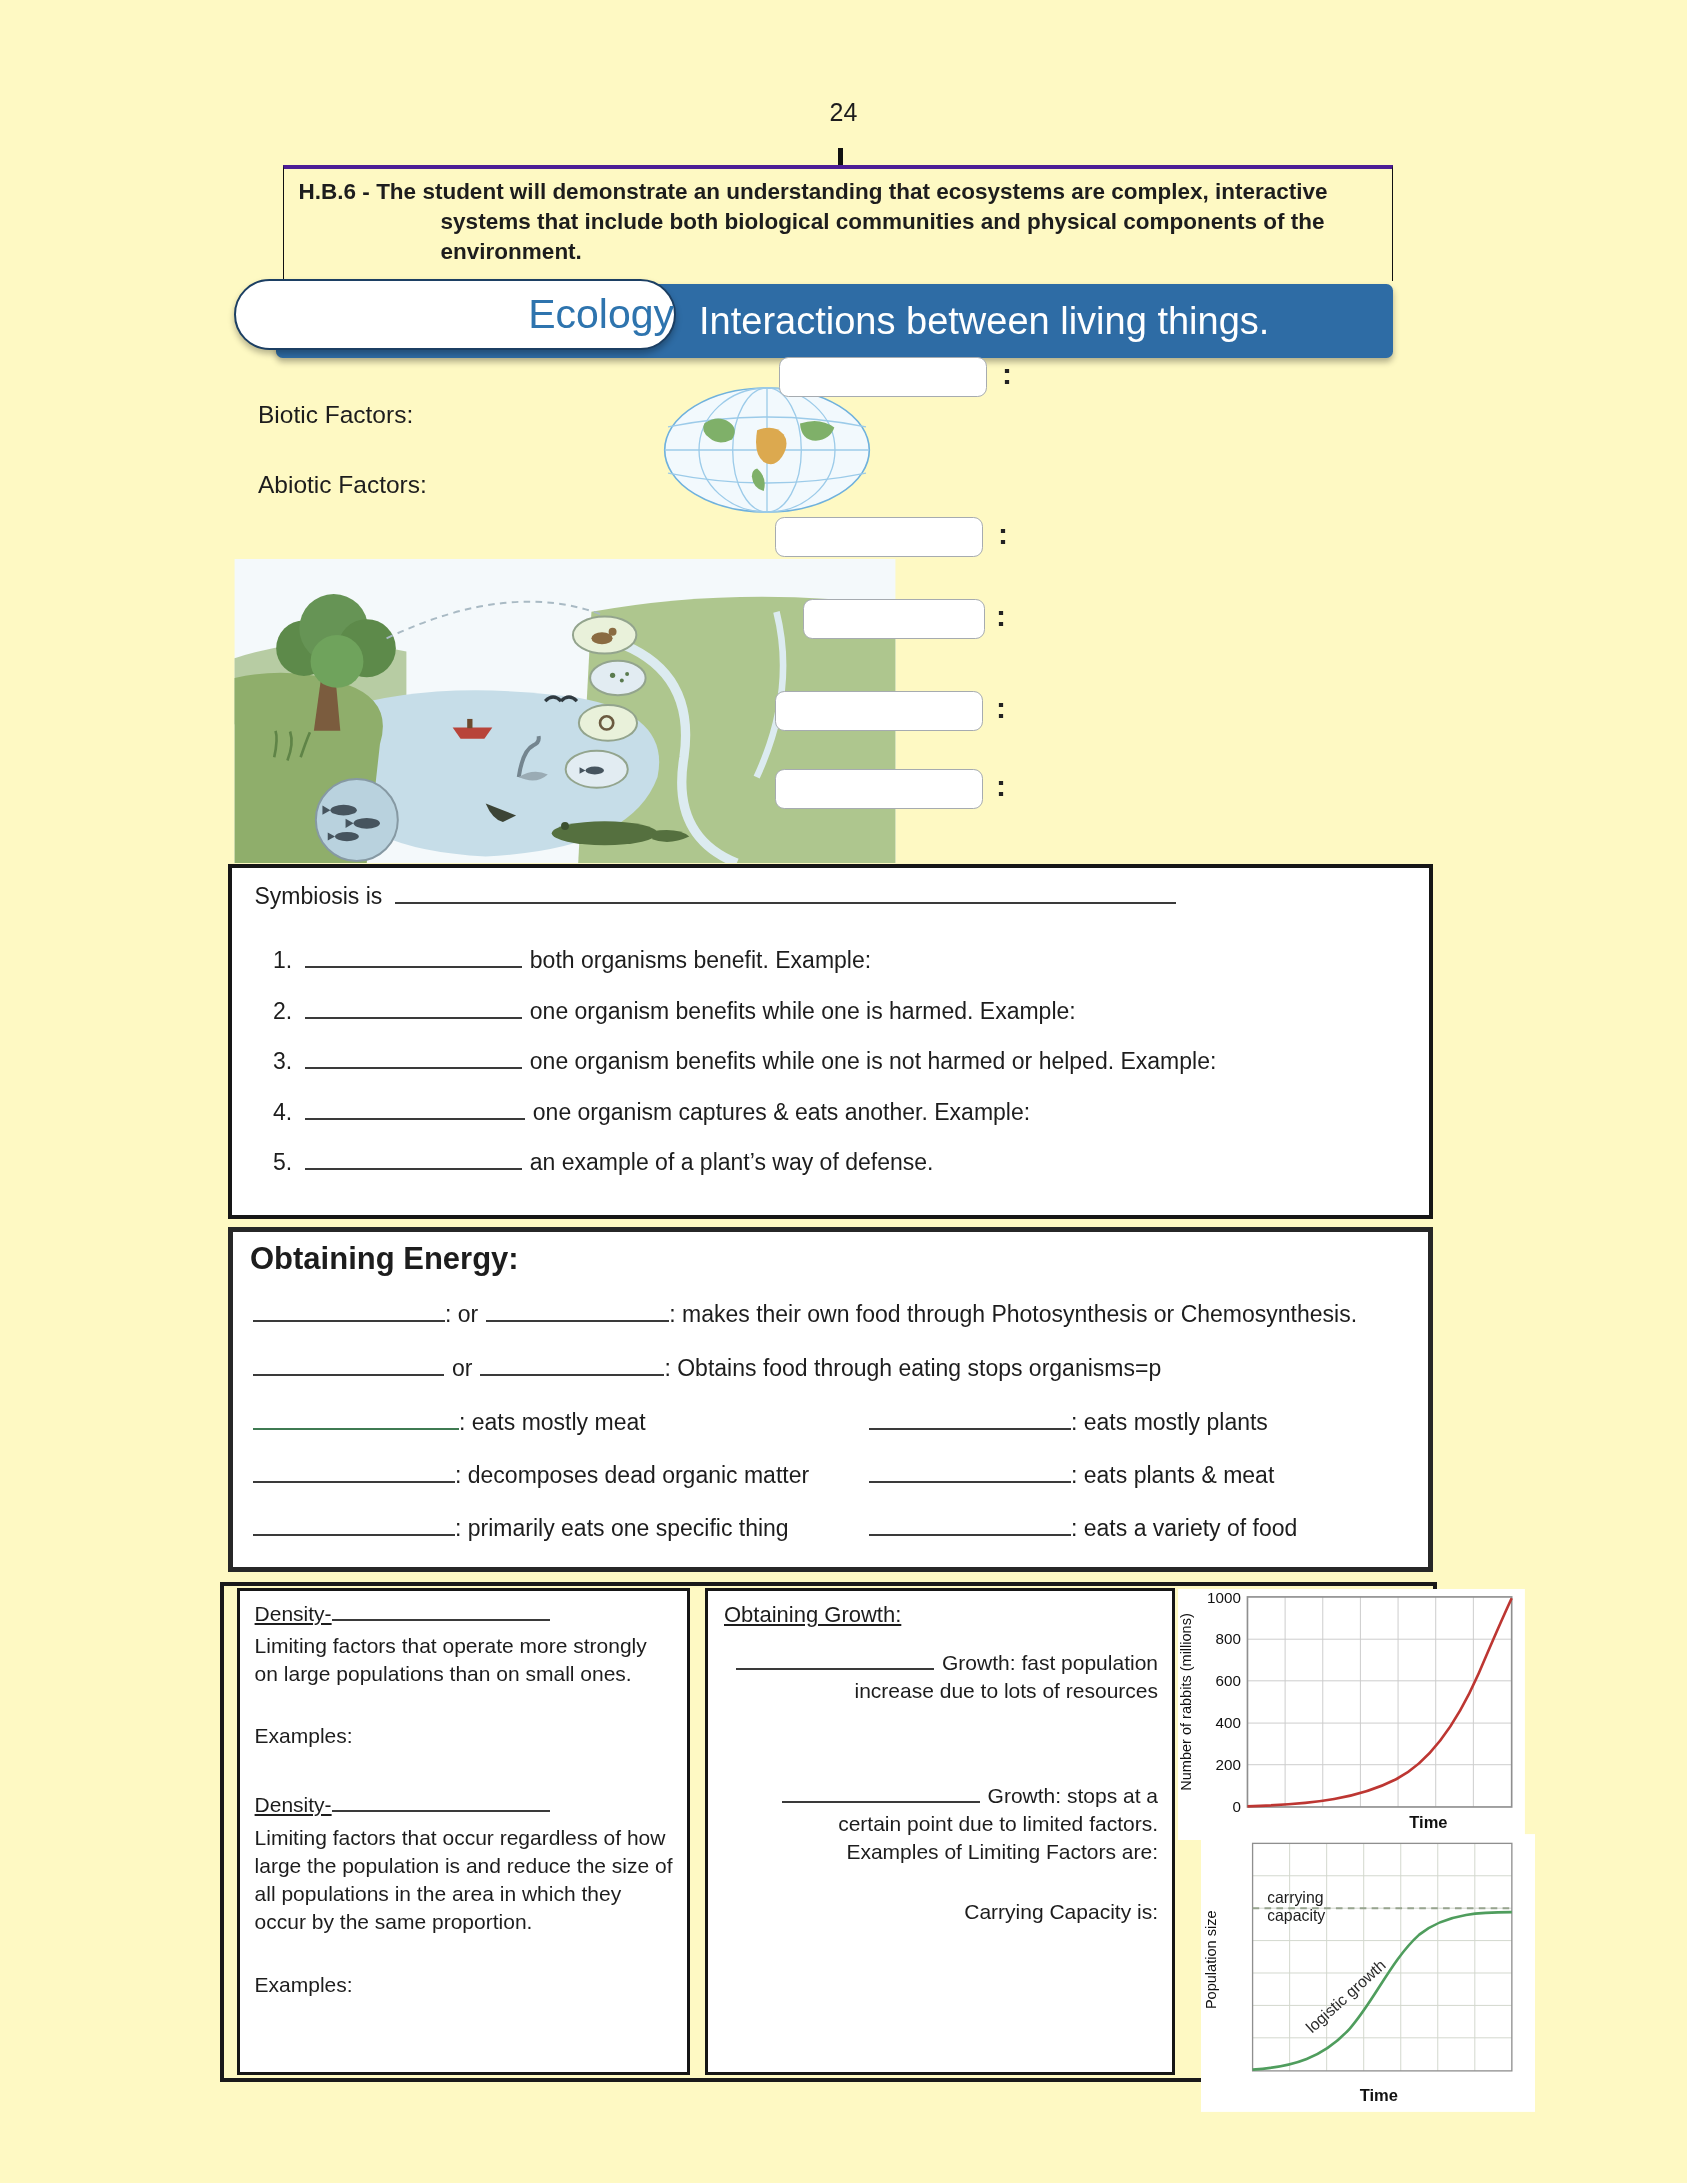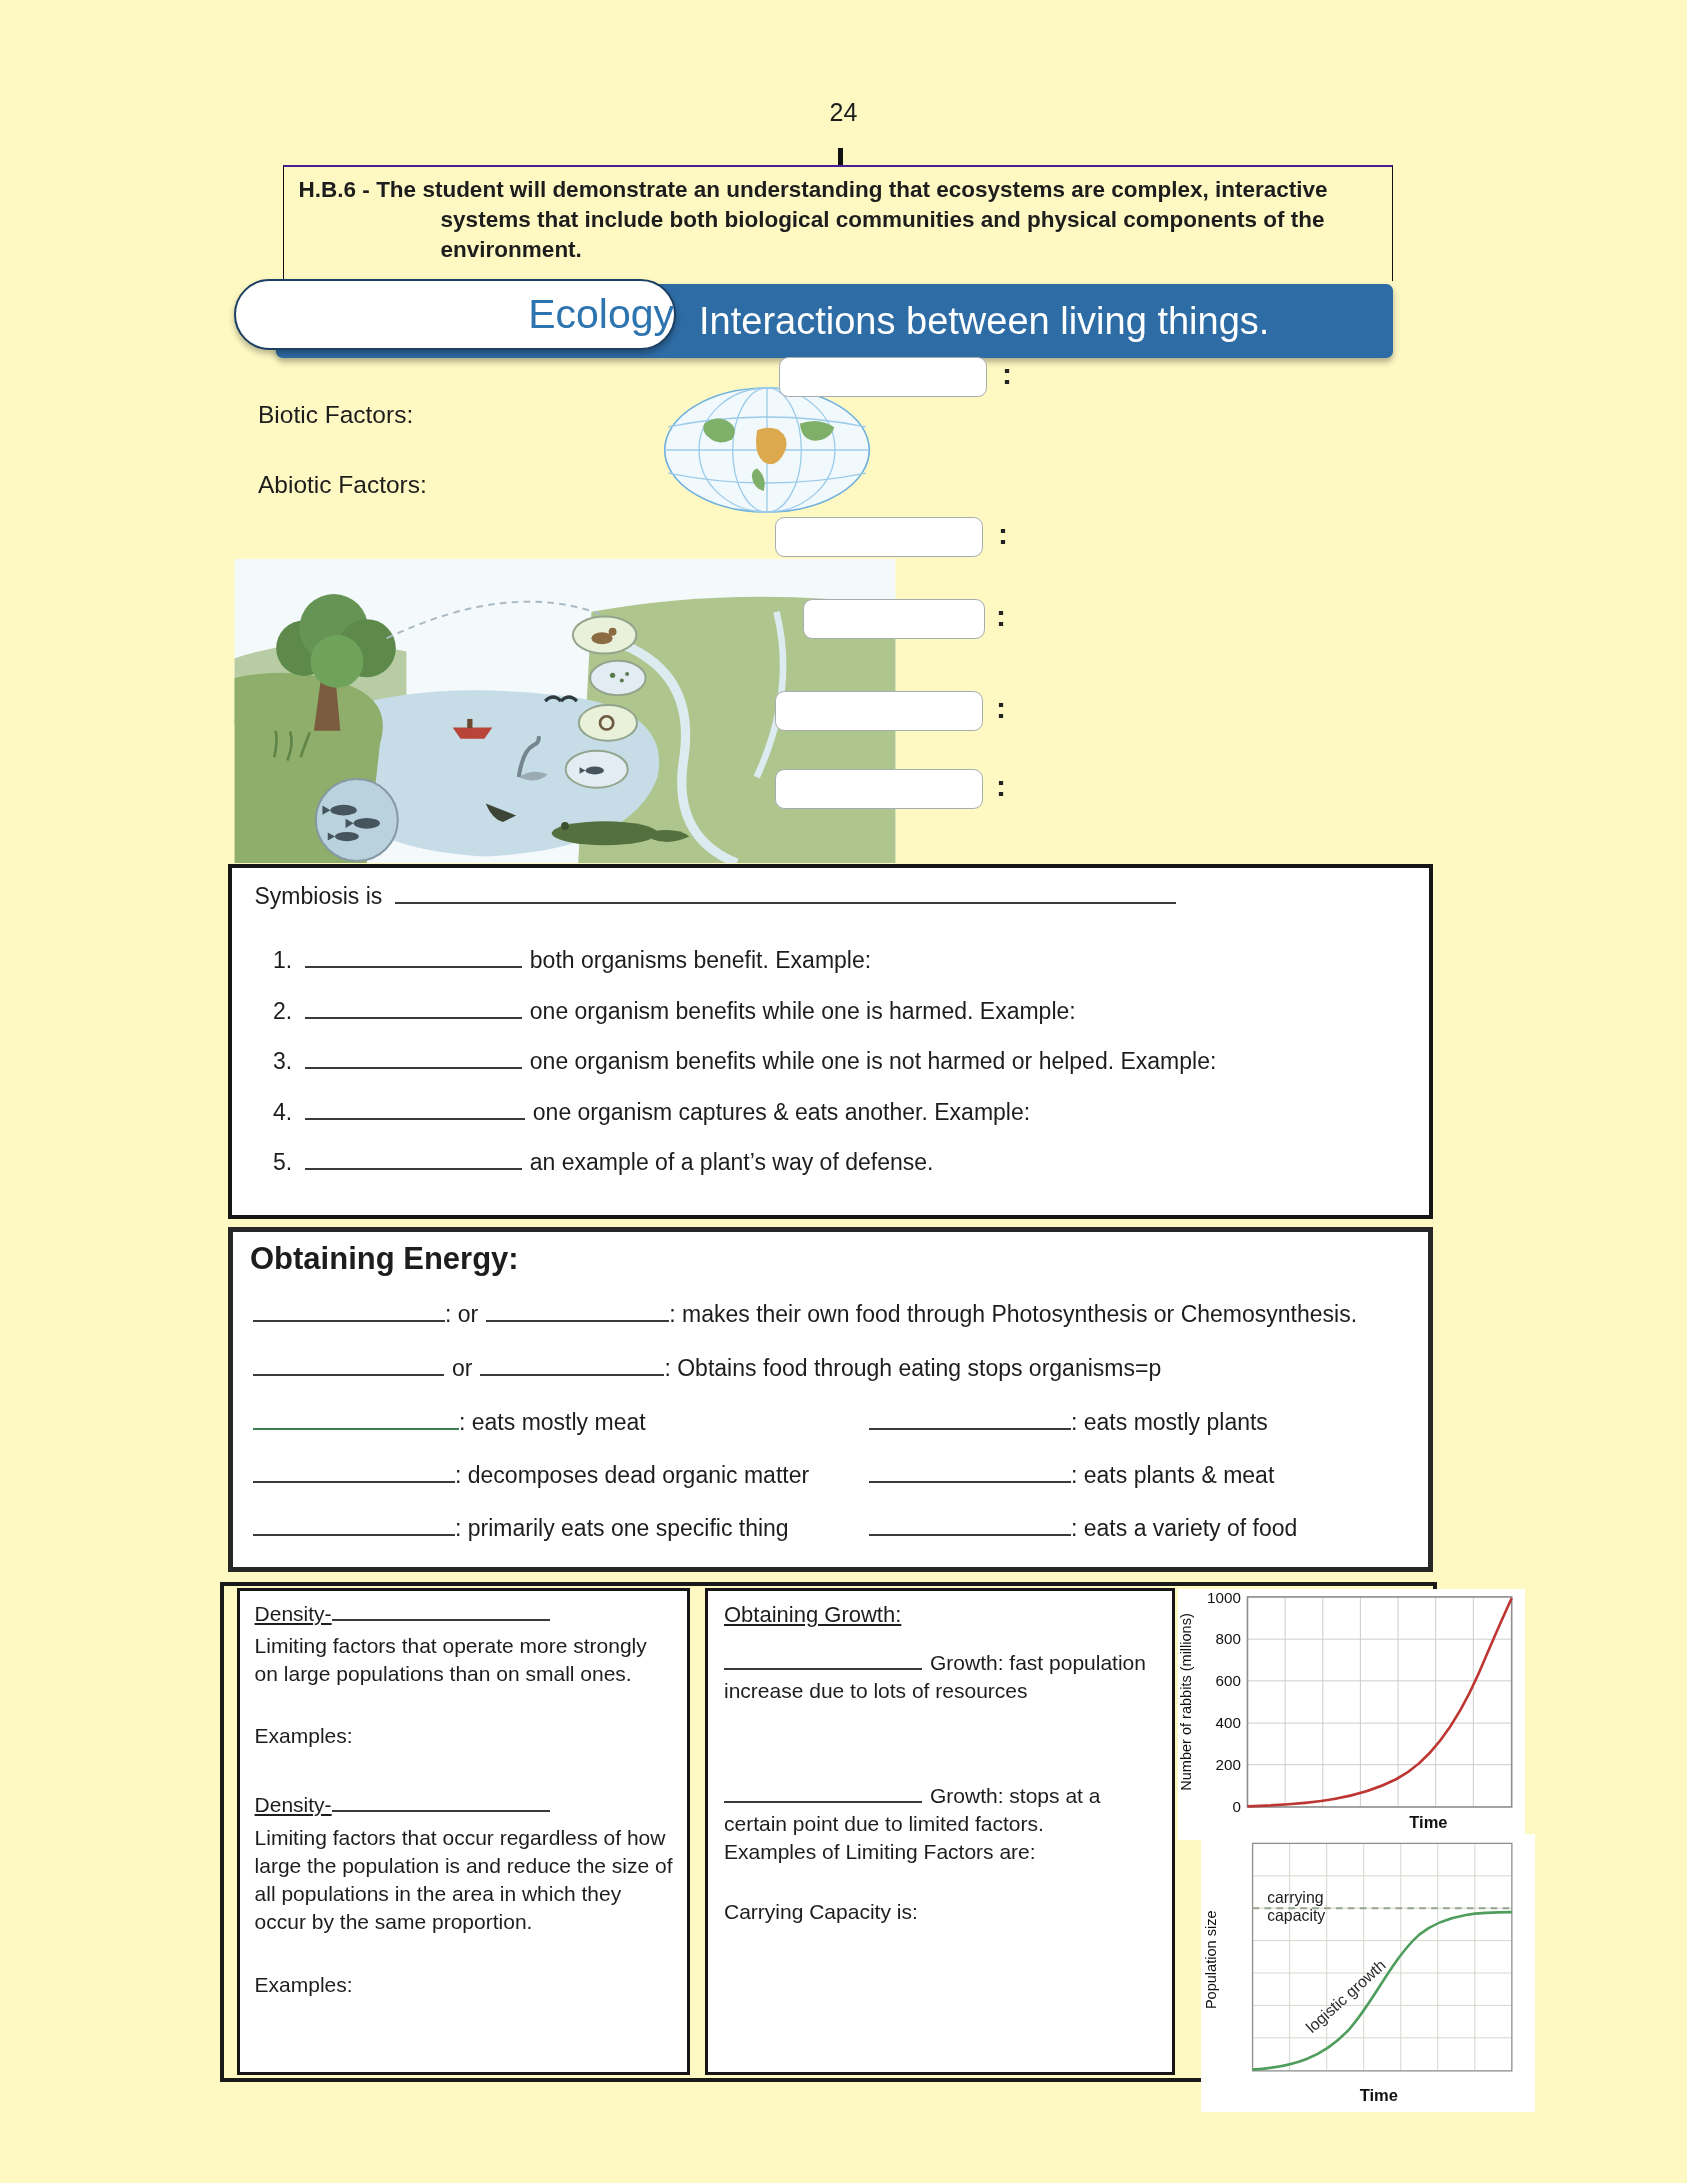--- a/index.html
+++ b/index.html
@@ -7,34 +7,34 @@
         font-family:"Liberation Sans",sans-serif;color:#1d1d1d;overflow:hidden;}
   .abs{position:absolute;}
   .ul{display:inline-block;height:0;border-bottom:2px solid #3a3a3a;vertical-align:baseline;}
   .blankbox{position:absolute;width:206px;height:38px;background:#fff;border:1.3px solid #a6abb0;border-radius:9.3px;z-index:5;}
   .colon{position:absolute;font-size:30px;font-weight:600;z-index:5;color:#222;}
   .sect{position:absolute;border:4px solid #161616;background:#ffffff;box-sizing:border-box;}
   .srow{position:absolute;font-size:23px;white-space:nowrap;}
   .erow{position:absolute;font-size:23px;white-space:nowrap;}
   .num{display:inline-block;width:26.5px;}
   .dtext{position:absolute;font-size:21px;line-height:28px;}
-  .ptext{position:absolute;font-size:21px;line-height:28px;}
+  .ptext{position:absolute;font-size:21px;line-height:28px;text-align:right;}
   .dunder{text-decoration:underline;font-size:21px;}
   svg text{font-family:"Liberation Sans",sans-serif;}
 </style>
 </head>
 <body>
 
 <div class="page">
 
   <div class="abs" style="left:0;right:0;top:98px;text-align:center;font-size:25px">24</div>
 
   <div class="abs" style="left:838px;top:148px;width:4.6px;height:18.5px;background:#111"></div>
 
-  <div class="abs" style="left:283px;top:165px;width:1110px;min-height:116px;border-top:2px solid #4c1d95;border-left:1.3px solid #111;border-right:1.3px solid #111;padding:8px 14.6px 9.3px 14.6px;box-sizing:border-box">
+  <div class="abs" style="left:283px;top:165px;width:1110px;min-height:116px;border-top:4px solid #4c1d95;border-left:1.3px solid #111;border-right:1.3px solid #111;padding:8px 14.6px 9.3px 14.6px;box-sizing:border-box">
     <p style="margin:0;font-weight:bold;font-size:22.5px;line-height:30px;padding-left:142px;text-indent:-142px">
       <span>H.B.6 -</span>
       <span>The student will demonstrate an understanding that ecosystems are complex, interactive systems that include both biological communities and physical components of the environment.</span>
     </p>
   </div>
 
   <div class="abs" style="left:276px;top:284px;width:1117px;height:74px;background:#2e6ca5;border-radius:6.6px;box-shadow:0 4px 6.6px rgba(0,0,0,0.30);z-index:1">
     <div class="abs" style="left:423px;top:0;height:74px;display:flex;align-items:center;color:#ffffff;font-size:38px">Interactions between living things.</div>
   </div>
   <div class="abs" style="left:234px;top:279px;width:442px;height:71px;background:#fff;border:2.6px solid #1c3f63;border-radius:41px;display:flex;align-items:center;justify-content:flex-end;box-shadow:0 4px 6.6px rgba(0,0,0,0.28);z-index:2;box-sizing:border-box">

